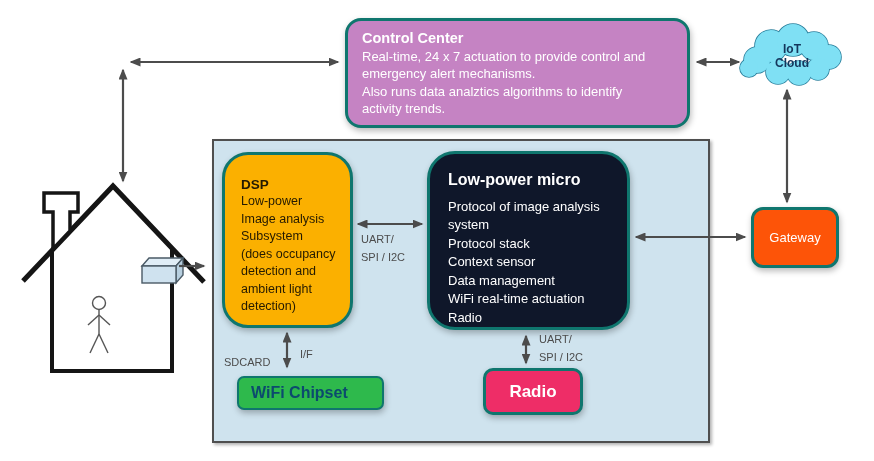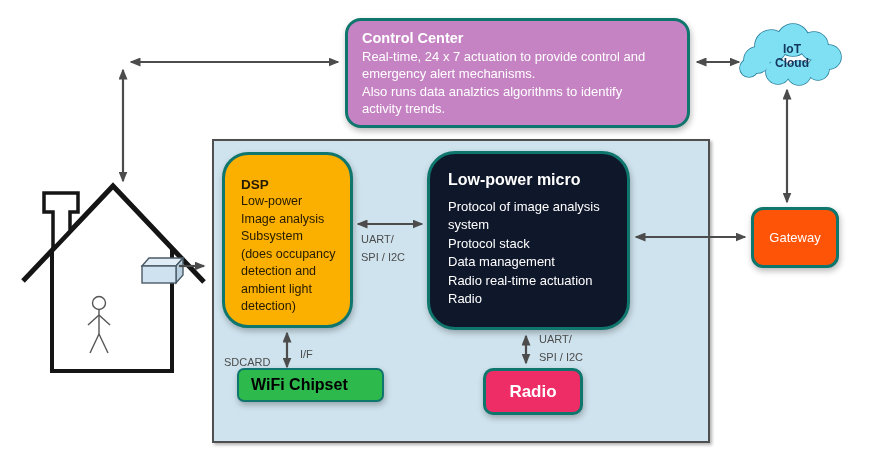--- a/index.html
+++ b/index.html
@@ -23,22 +23,22 @@
   .control-center .line{font-size:13px;line-height:1.33;white-space:nowrap;}
   
   .dsp{left:222px;top:152px;width:131px;height:176px;border-radius:26px;color:#241a00;padding:22px 0 0 16px;}
   .dsp .title{font-size:13.5px;font-weight:bold;margin-bottom:1px;}
   .dsp .line{font-size:12.5px;line-height:1.4;white-space:nowrap;}
   
   .micro{left:427px;top:151px;width:203px;height:179px;border-radius:28px;color:#ffffff;padding:17px 0 0 18px;}
   .micro .title{font-size:16px;font-weight:600;margin-bottom:9px;}
   .micro .line{font-size:13px;line-height:1.42;white-space:nowrap;}
   
-  .wifi{left:237px;top:368px;width:147px;height:34px;border-radius:7px;border-width:2.5px;
-        color:#000000;font-size:16px;font-weight:bold;display:flex;align-items:center;padding-left:12px;}
+  .wifi{left:237px;top:376px;width:147px;height:34px;border-radius:7px;border-width:2.5px;
+        color:#0c4a6e;font-size:16px;font-weight:bold;display:flex;align-items:center;padding-left:12px;}
   
   .radio{left:483px;top:368px;width:100px;height:47px;border-radius:10px;
          color:#fff;font-size:17px;font-weight:bold;display:flex;align-items:center;justify-content:center;}
   
   .gateway{left:751px;top:207px;width:88px;height:61px;border-radius:12px;
            color:#fff;font-size:13px;font-weight:500;display:flex;align-items:center;justify-content:center;}
   
   .bus-label{position:absolute;color:#4c4c4c;font-size:11px;line-height:18px;}
   
   .cloud-label{
@@ -72,22 +72,23 @@
     <div class="line">detection and</div>
     <div class="line">ambient light</div>
     <div class="line">detection)</div>
   </div>
 
   <div class="box micro" style="background-color: #0f172a;">
     <div class="title">Low-power micro</div>
     <div class="line">Protocol of image analysis</div>
     <div class="line">system</div>
     <div class="line">Protocol stack</div>
+    <div class="line">Context sensor</div>
     <div class="line">Data management</div>
-    <div class="line">Radio real-time actuation</div>
+    <div class="line">WiFi real-time actuation</div>
     <div class="line">Radio</div>
   </div>
 
   <div class="box wifi" style="background-color: rgb(46, 185, 76);">WiFi Chipset</div>
 
   <div class="box radio" style="background-color: rgb(238, 45, 103);">Radio</div>
 
   <div class="box gateway" style="background-color: rgb(253, 84, 8);">Gateway</div>
 
   <div class="bus-label" style="left:361px;top:230px;">

